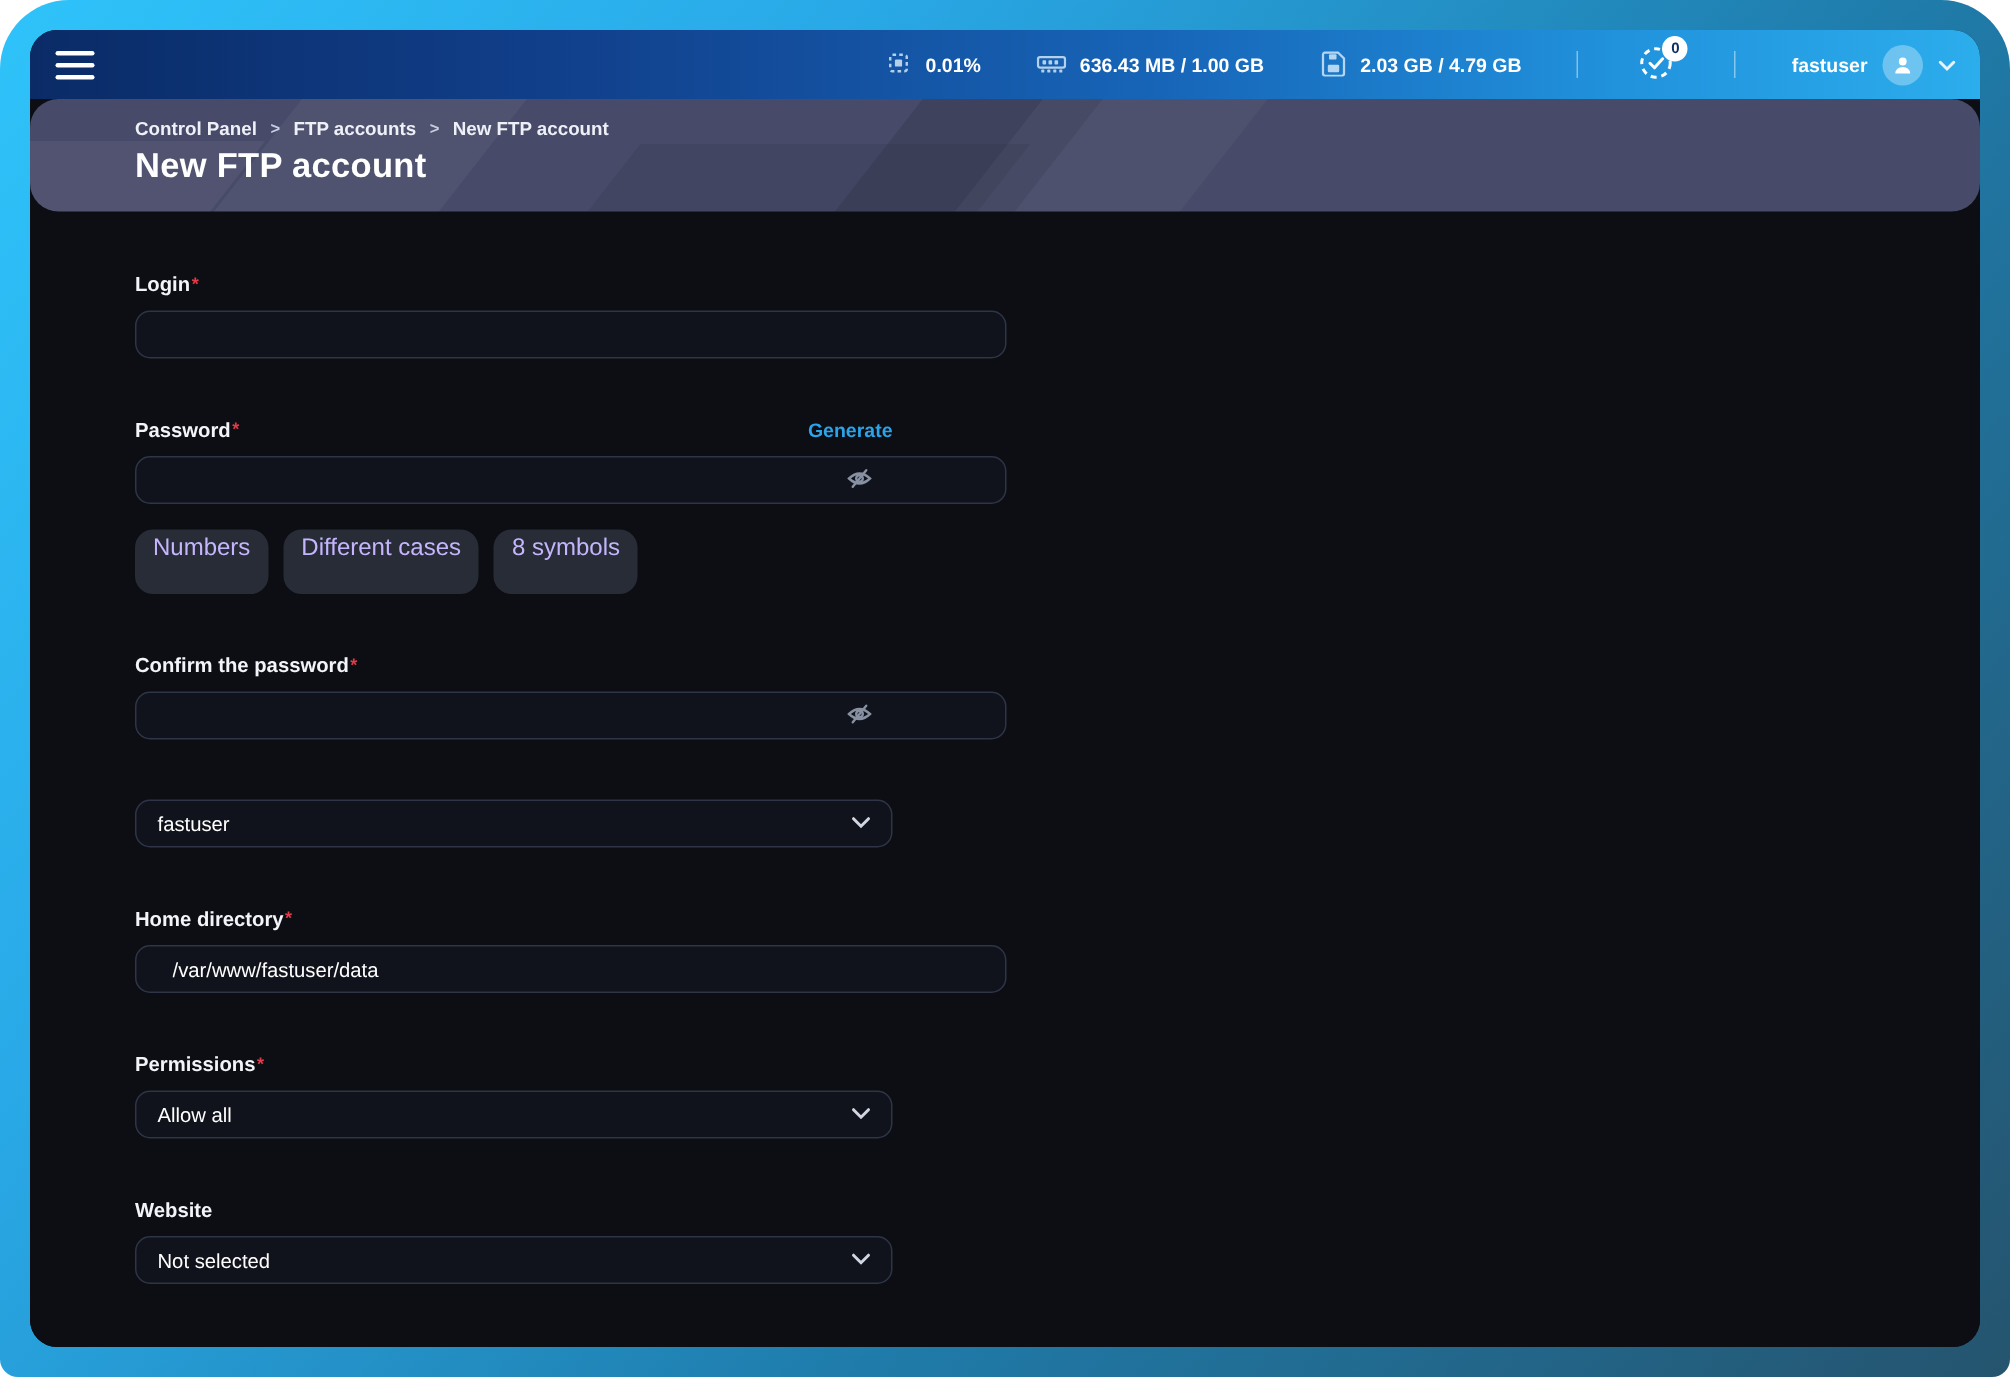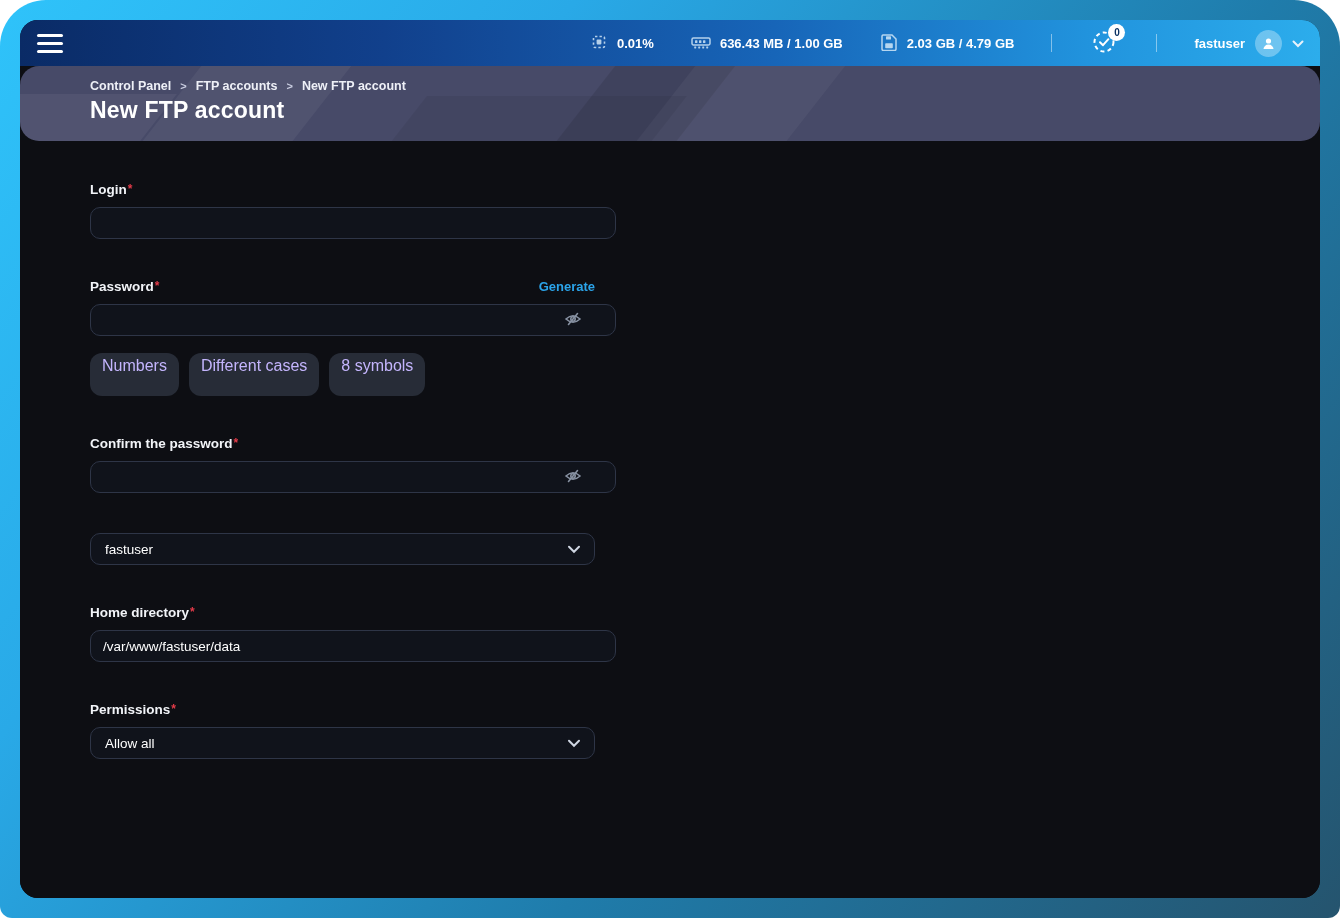--- a/index.html
+++ b/index.html
@@ -75,24 +75,24 @@
   
   .content { flex:1; background:#0d0e13; padding:41px 0 0 70px; }
   .group { width:505px; margin-bottom:40px; }
   .label-row { display:flex; align-items:baseline; justify-content:space-between; margin-bottom:10px; }
   .field-label { font-size:13.5px; font-weight:bold; color:#f2f4f8; }
   .req { color:#e33b49; font-size:12px; font-weight:bold; vertical-align:top; margin-left:1px; }
   .gen-link { font-size:13px; font-weight:bold; color:#2ba4ea; text-decoration:none; cursor:pointer; }
 
   .text-input-wrap { position:relative; width:505px; }
   .text-input {
-    width:526px; height:32px;
+    width:581px; height:32px;
     background:#10131b; border:1px solid #2e3547; border-radius:10px;
     color:#fff; font-size:13.5px; font-family:"Liberation Sans", sans-serif;
-    padding:0 12px; outline:none;
+    padding:0 24px; outline:none;
   }
   .text-input.with-eye { padding-right:42px; }
   .eye-btn {
     position:absolute; right:4px; top:1px; width:36px; height:30px;
     background:none; border:none; cursor:pointer;
     display:flex; align-items:center; justify-content:center;
   }
   .hints { display:flex; gap:10px; margin-top:17px; }
   .hint-pill {
     background:#272c37; color:#c4b5fd; font-size:16px;
@@ -285,16 +285,29 @@
         <div class="select">
           <span class="select-value">Allow all</span>
           <span>
             <svg width="14" height="9" viewBox="0 0 14 9" fill="none" stroke="#cfd6e2" stroke-width="2" stroke-linecap="round">
                 <path d="M2 1.8 L7 6.8 L12 1.8"></path>
               </svg>
           </span>
         </div>
       </div>
 
+      <div class="group">
+        <div class="label-row">
+          <span class="field-label"><span>Website</span></span>
+        </div>
+        <div class="select">
+          <span class="select-value">Not selected</span>
+          <span>
+            <svg width="14" height="9" viewBox="0 0 14 9" fill="none" stroke="#cfd6e2" stroke-width="2" stroke-linecap="round">
+                <path d="M2 1.8 L7 6.8 L12 1.8"></path>
+              </svg>
+          </span>
+        </div>
+      </div>
 
     </div>
   </div>
 </div>
 
 </body></html>

